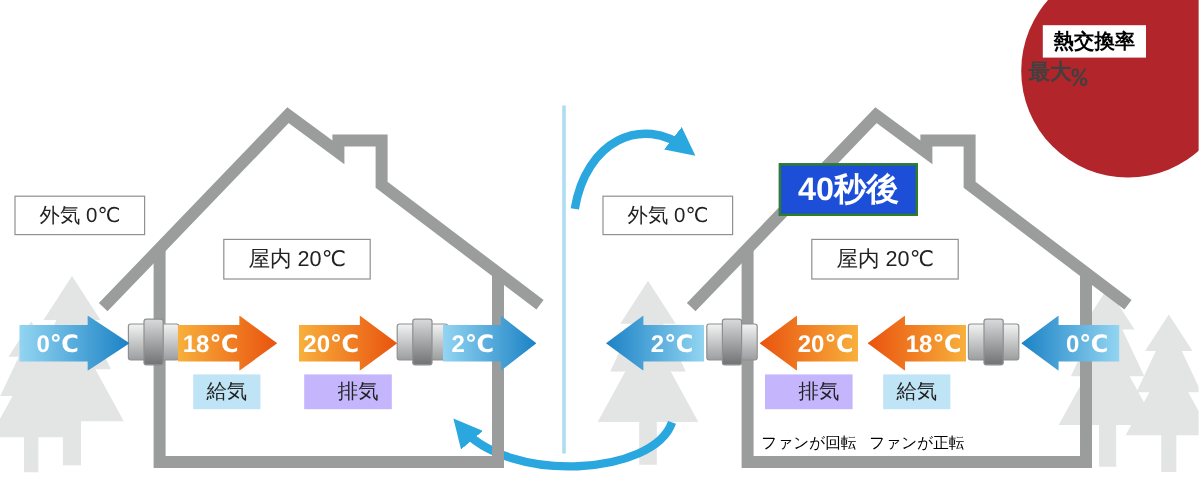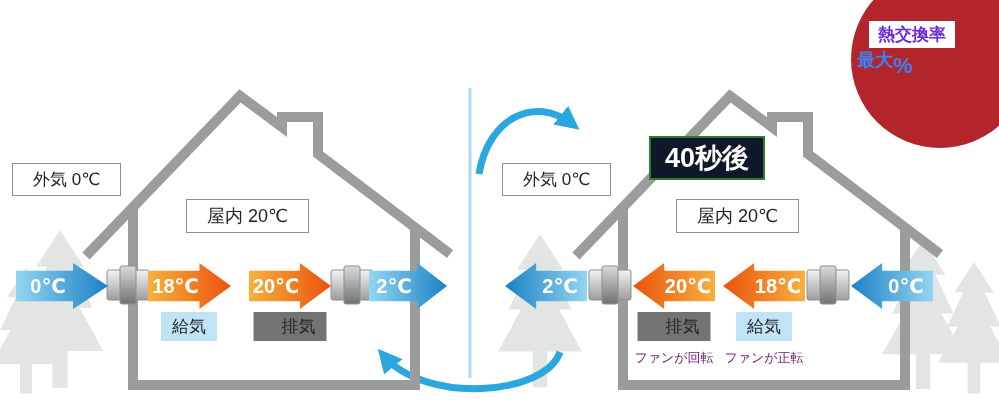--- a/index.html
+++ b/index.html
@@ -8,21 +8,21 @@
     font-family:"Liberation Sans","DejaVu Sans",sans-serif;
   }
   .stage svg{position:absolute;left:0;top:0;}
   
   .box{
     position:absolute;background:#fff;border:1px solid #8f9090;
     padding:4px 20px;font-size:17px;color:#222;white-space:nowrap;
   }
   
   .time{
-    position:absolute;left:649px;top:136px;background:#0f172a;color:#fff;
+    position:absolute;left:649px;top:136px;background:#1d4ed8;color:#fff;
     font-size:27px;font-weight:bold;padding:2px 14px;border:2px solid #2f7d2a;
     white-space:nowrap;
   }
   
   .arrow{
     position:absolute;top:263px;height:46px;box-sizing:border-box;
     display:flex;align-items:center;justify-content:center;
     font-weight:bold;font-size:20px;color:#fff;white-space:nowrap;
   }
   .arrow.right{clip-path:polygon(0 17%,62% 17%,62% 0,100% 50%,62% 100%,62% 83%,0 83%);padding-right:28px;}
@@ -30,38 +30,38 @@
   .arrow.blue.right  {background:linear-gradient(90deg,#93d5f2,#1b82c5);}
   .arrow.blue.left   {background:linear-gradient(270deg,#93d5f2,#1b82c5);}
   .arrow.orange.right{background:linear-gradient(90deg,#f8b03c,#e9530e);}
   .arrow.orange.left {background:linear-gradient(270deg,#f8b03c,#e9530e);}
   
   .tag{
     position:absolute;top:312px;transform:translateX(-50%);
     padding:3px 11px;font-size:17px;color:#222;white-space:nowrap;
   }
   .tag.supply {background:#bfe4f6;}
-  .tag.exhaust{background:#737373;padding-left:28px;}
+  .tag.exhaust{background:#c4b5fd;padding-left:28px;}
   
   .note{
-    position:absolute;top:349px;transform:translateX(-50%);
-    font-size:13px;color:#701a75;white-space:nowrap;
+    position:absolute;top:360px;transform:translateX(-50%);
+    font-size:13px;color:#000000;white-space:nowrap;
   }
   
   .badge-circle{
     position:absolute;left:851px;top:-30px;width:178px;height:178px;
     border-radius:50%;background:#b2252a;
   }
   .badge-title{
-    position:absolute;left:869px;top:21px;background:#fff;color:#6d28d9;
+    position:absolute;left:869px;top:21px;background:#fff;color:#000000;
     font-size:17px;font-weight:bold;padding:2px 9px;white-space:nowrap;
   }
   .badge-value{
-    position:absolute;left:857px;top:48px;color:#3b82f6;
-    display:flex;align-items:flex-end;white-space:nowrap;
+    position:absolute;left:857px;top:48px;color:#404040;
+    display:flex;align-items:flex-end;white-space:nowrap;font-family:Liberation Mono, monospace;
   }
   .badge-prefix{font-size:18px;font-weight:bold;padding-bottom:15px;}
   .badge-num{font-size:64px;font-weight:bold;line-height:1;}
   .badge-unit{font-size:22px;font-weight:bold;padding-bottom:8px;}
 </style>
 </head>
 <body>
 
 <div class="stage">
 

